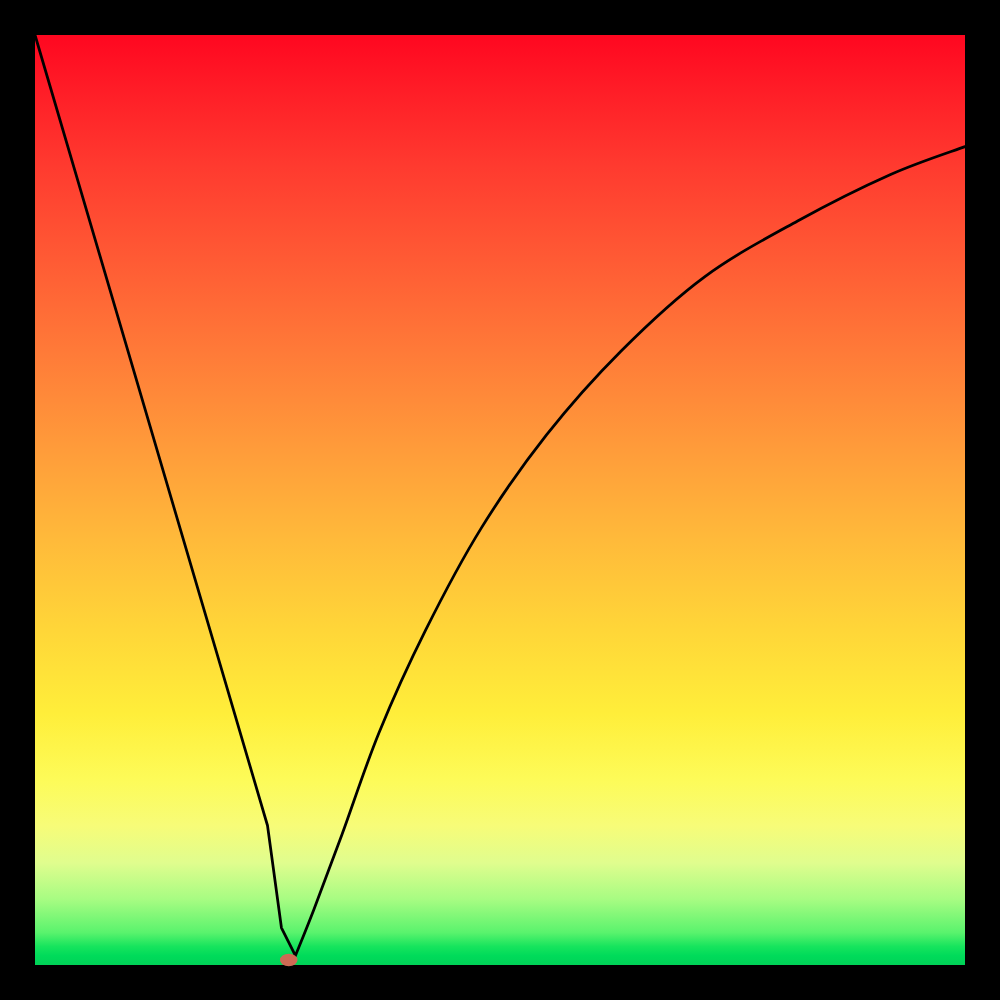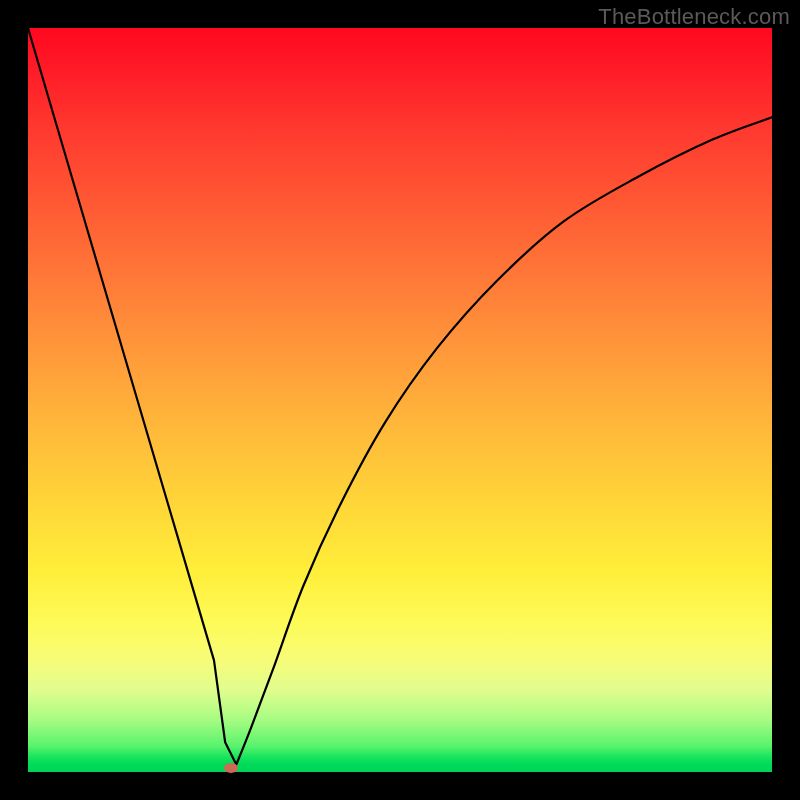--- a/index.html
+++ b/index.html
@@ -79,14 +79,13 @@
   <div class="plot">
 
     <svg class="curve" viewBox="0 0 744 744" preserveAspectRatio="none">
       <path d="M 0 0 L 37.2 126.48000000000002 L 74.4 252.95999999999998 L 111.6 379.44 L 148.8 505.91999999999996 L 186 632.4 L 197.16 714.24 L 208.32000000000002 736.56 C 210.80 730.36 217.00 715.48 223.20 699.36 C 229.40 683.24 236.84 663.40 245.52 639.84 C 254.20 616.28 264.12 585.28 275.28 558.00 C 286.44 530.72 298.84 503.44 312.48 476.16 C 326.12 448.88 341.00 420.36 357.12 394.32 C 373.24 368.28 390.60 343.48 409.20 319.92 C 427.80 296.36 447.64 274.04 468.72 252.96 C 489.80 231.88 512.12 210.80 535.68 193.44 C 559.24 176.08 585.28 162.44 610.08 148.80 C 634.88 135.16 662.16 121.52 684.48 111.60 C 706.80 101.68 734.08 93.00 744.00 89.28 " fill="none" stroke="#000" stroke-width="2.2" stroke-linecap="round" stroke-linejoin="round"></path>
     </svg>
 
     <div class="minimum-dot" style="left: 203.112px; top: 740.28px; background: rgb(205, 106, 84);"></div>
 
   </div>
 
-  <div class="watermark">TheBottleneck.com</div>
 </div>
 
 </body></html>

